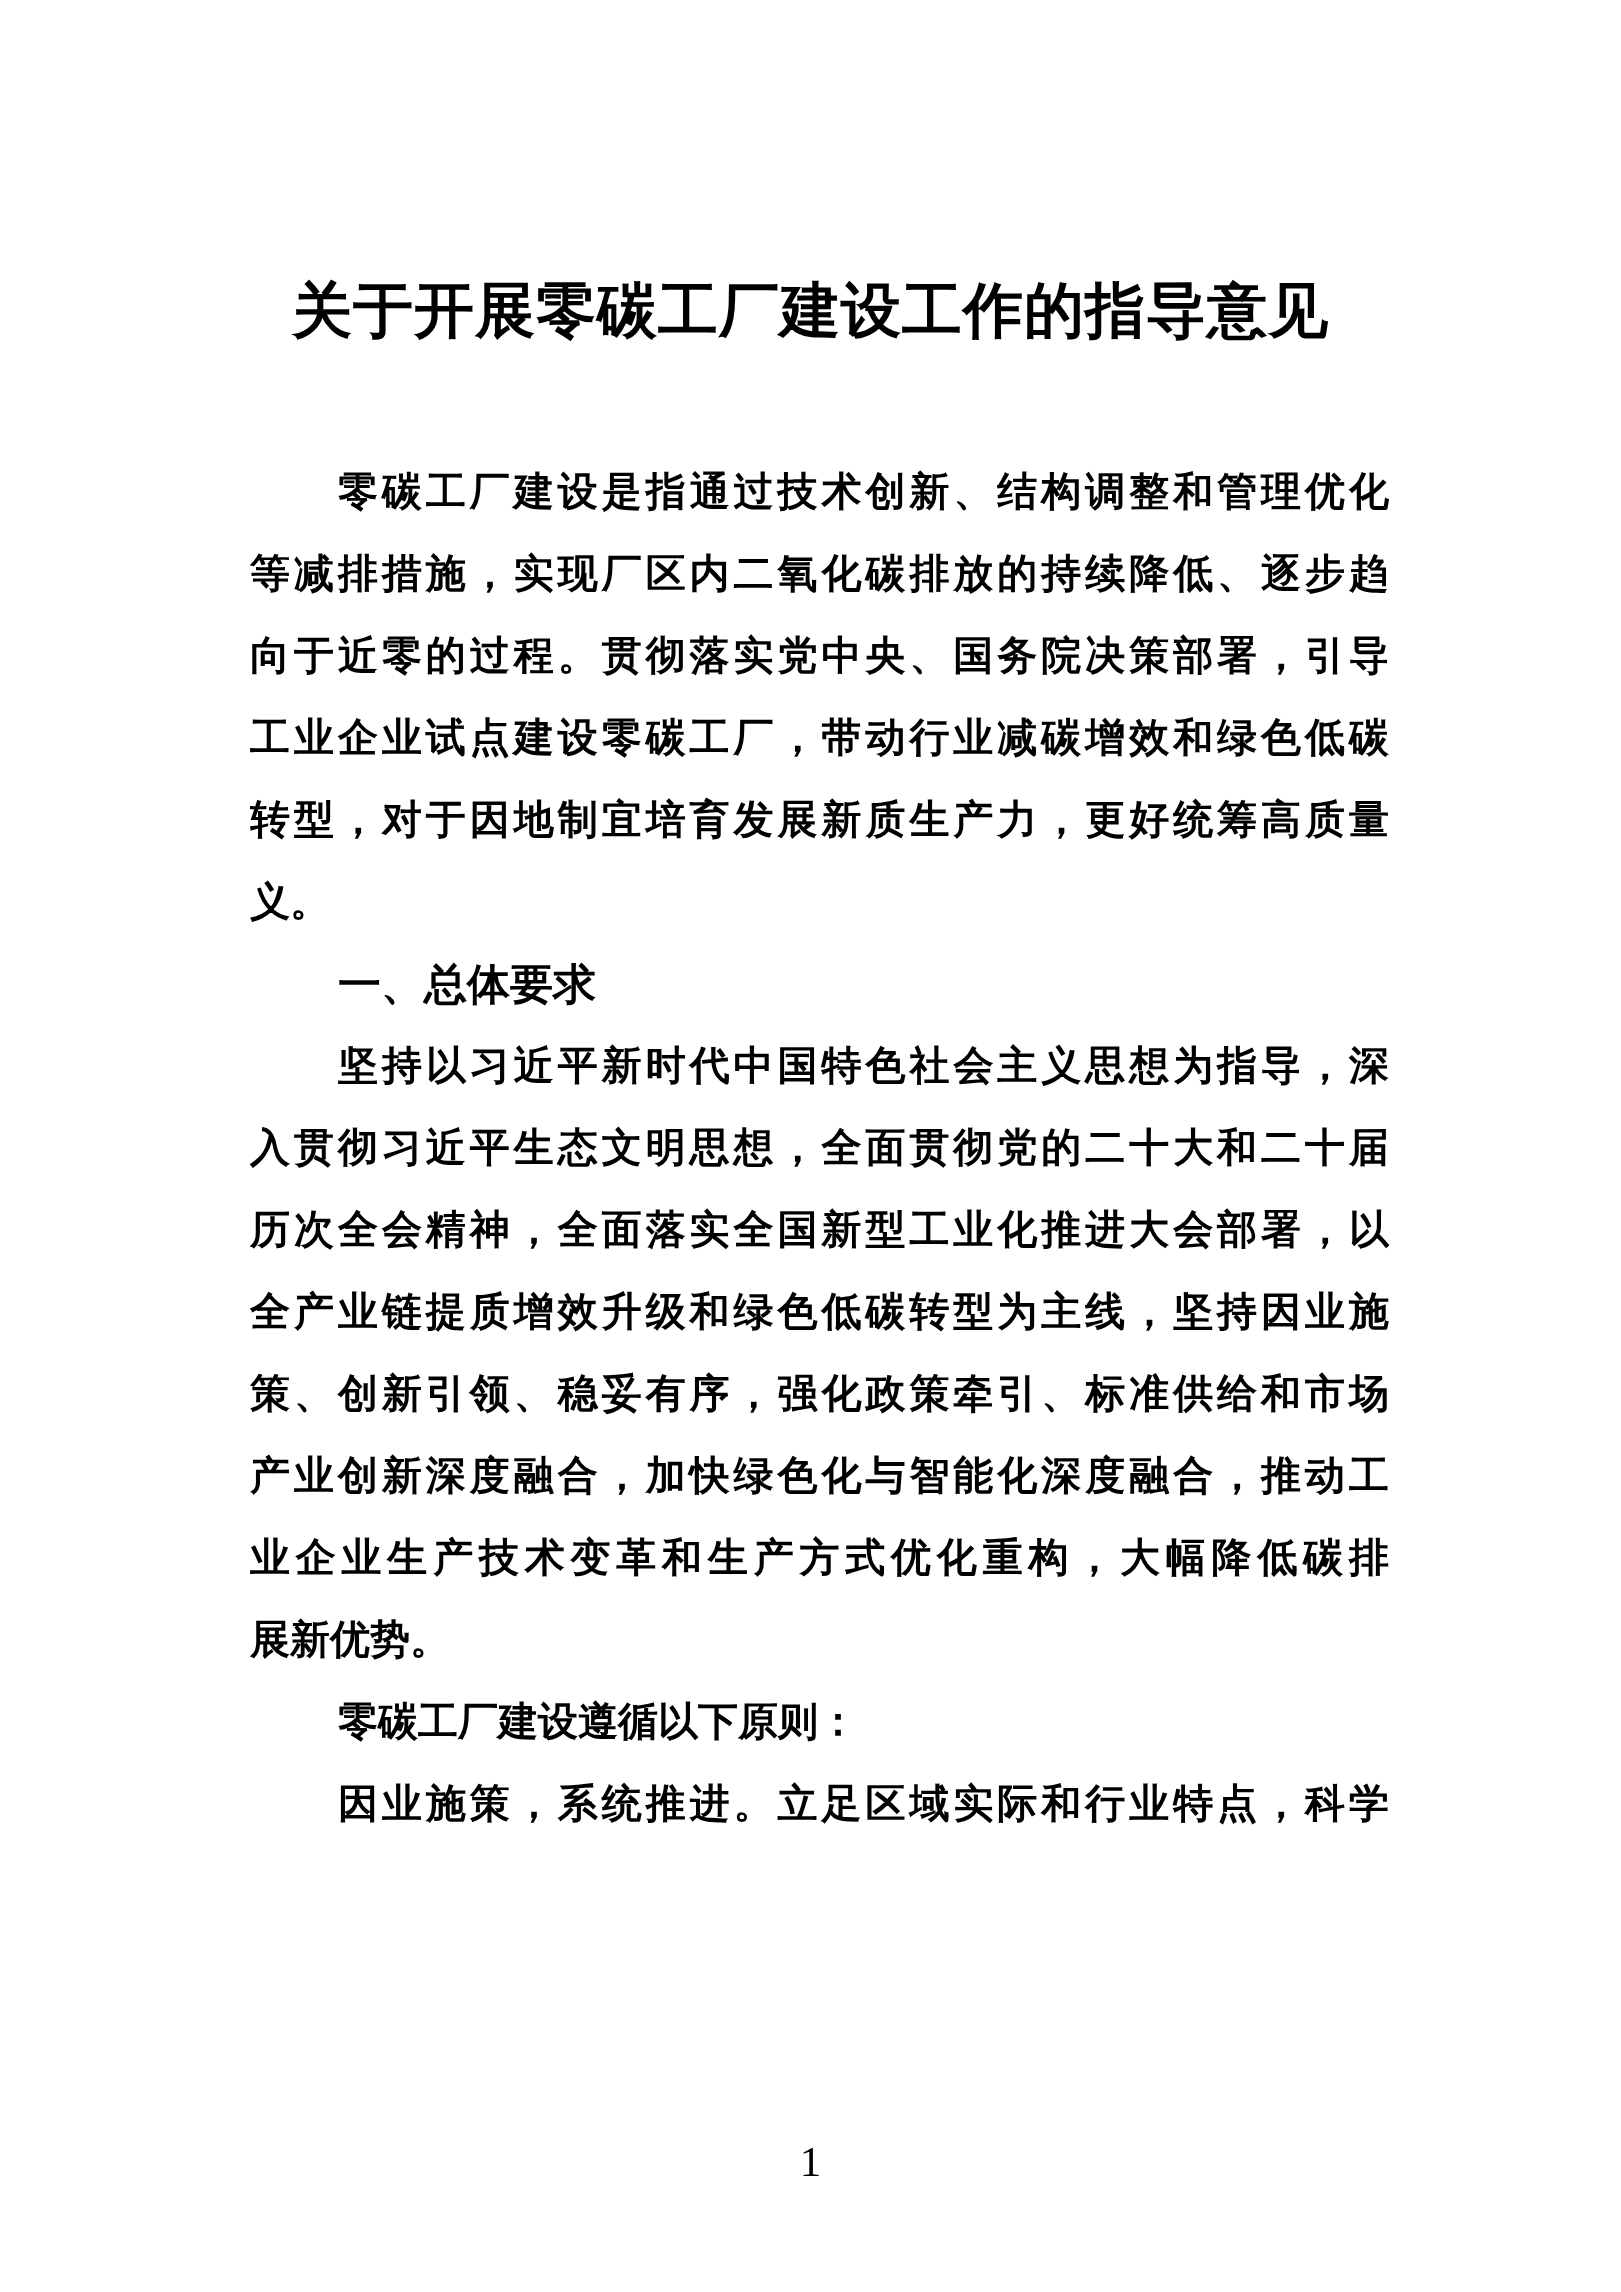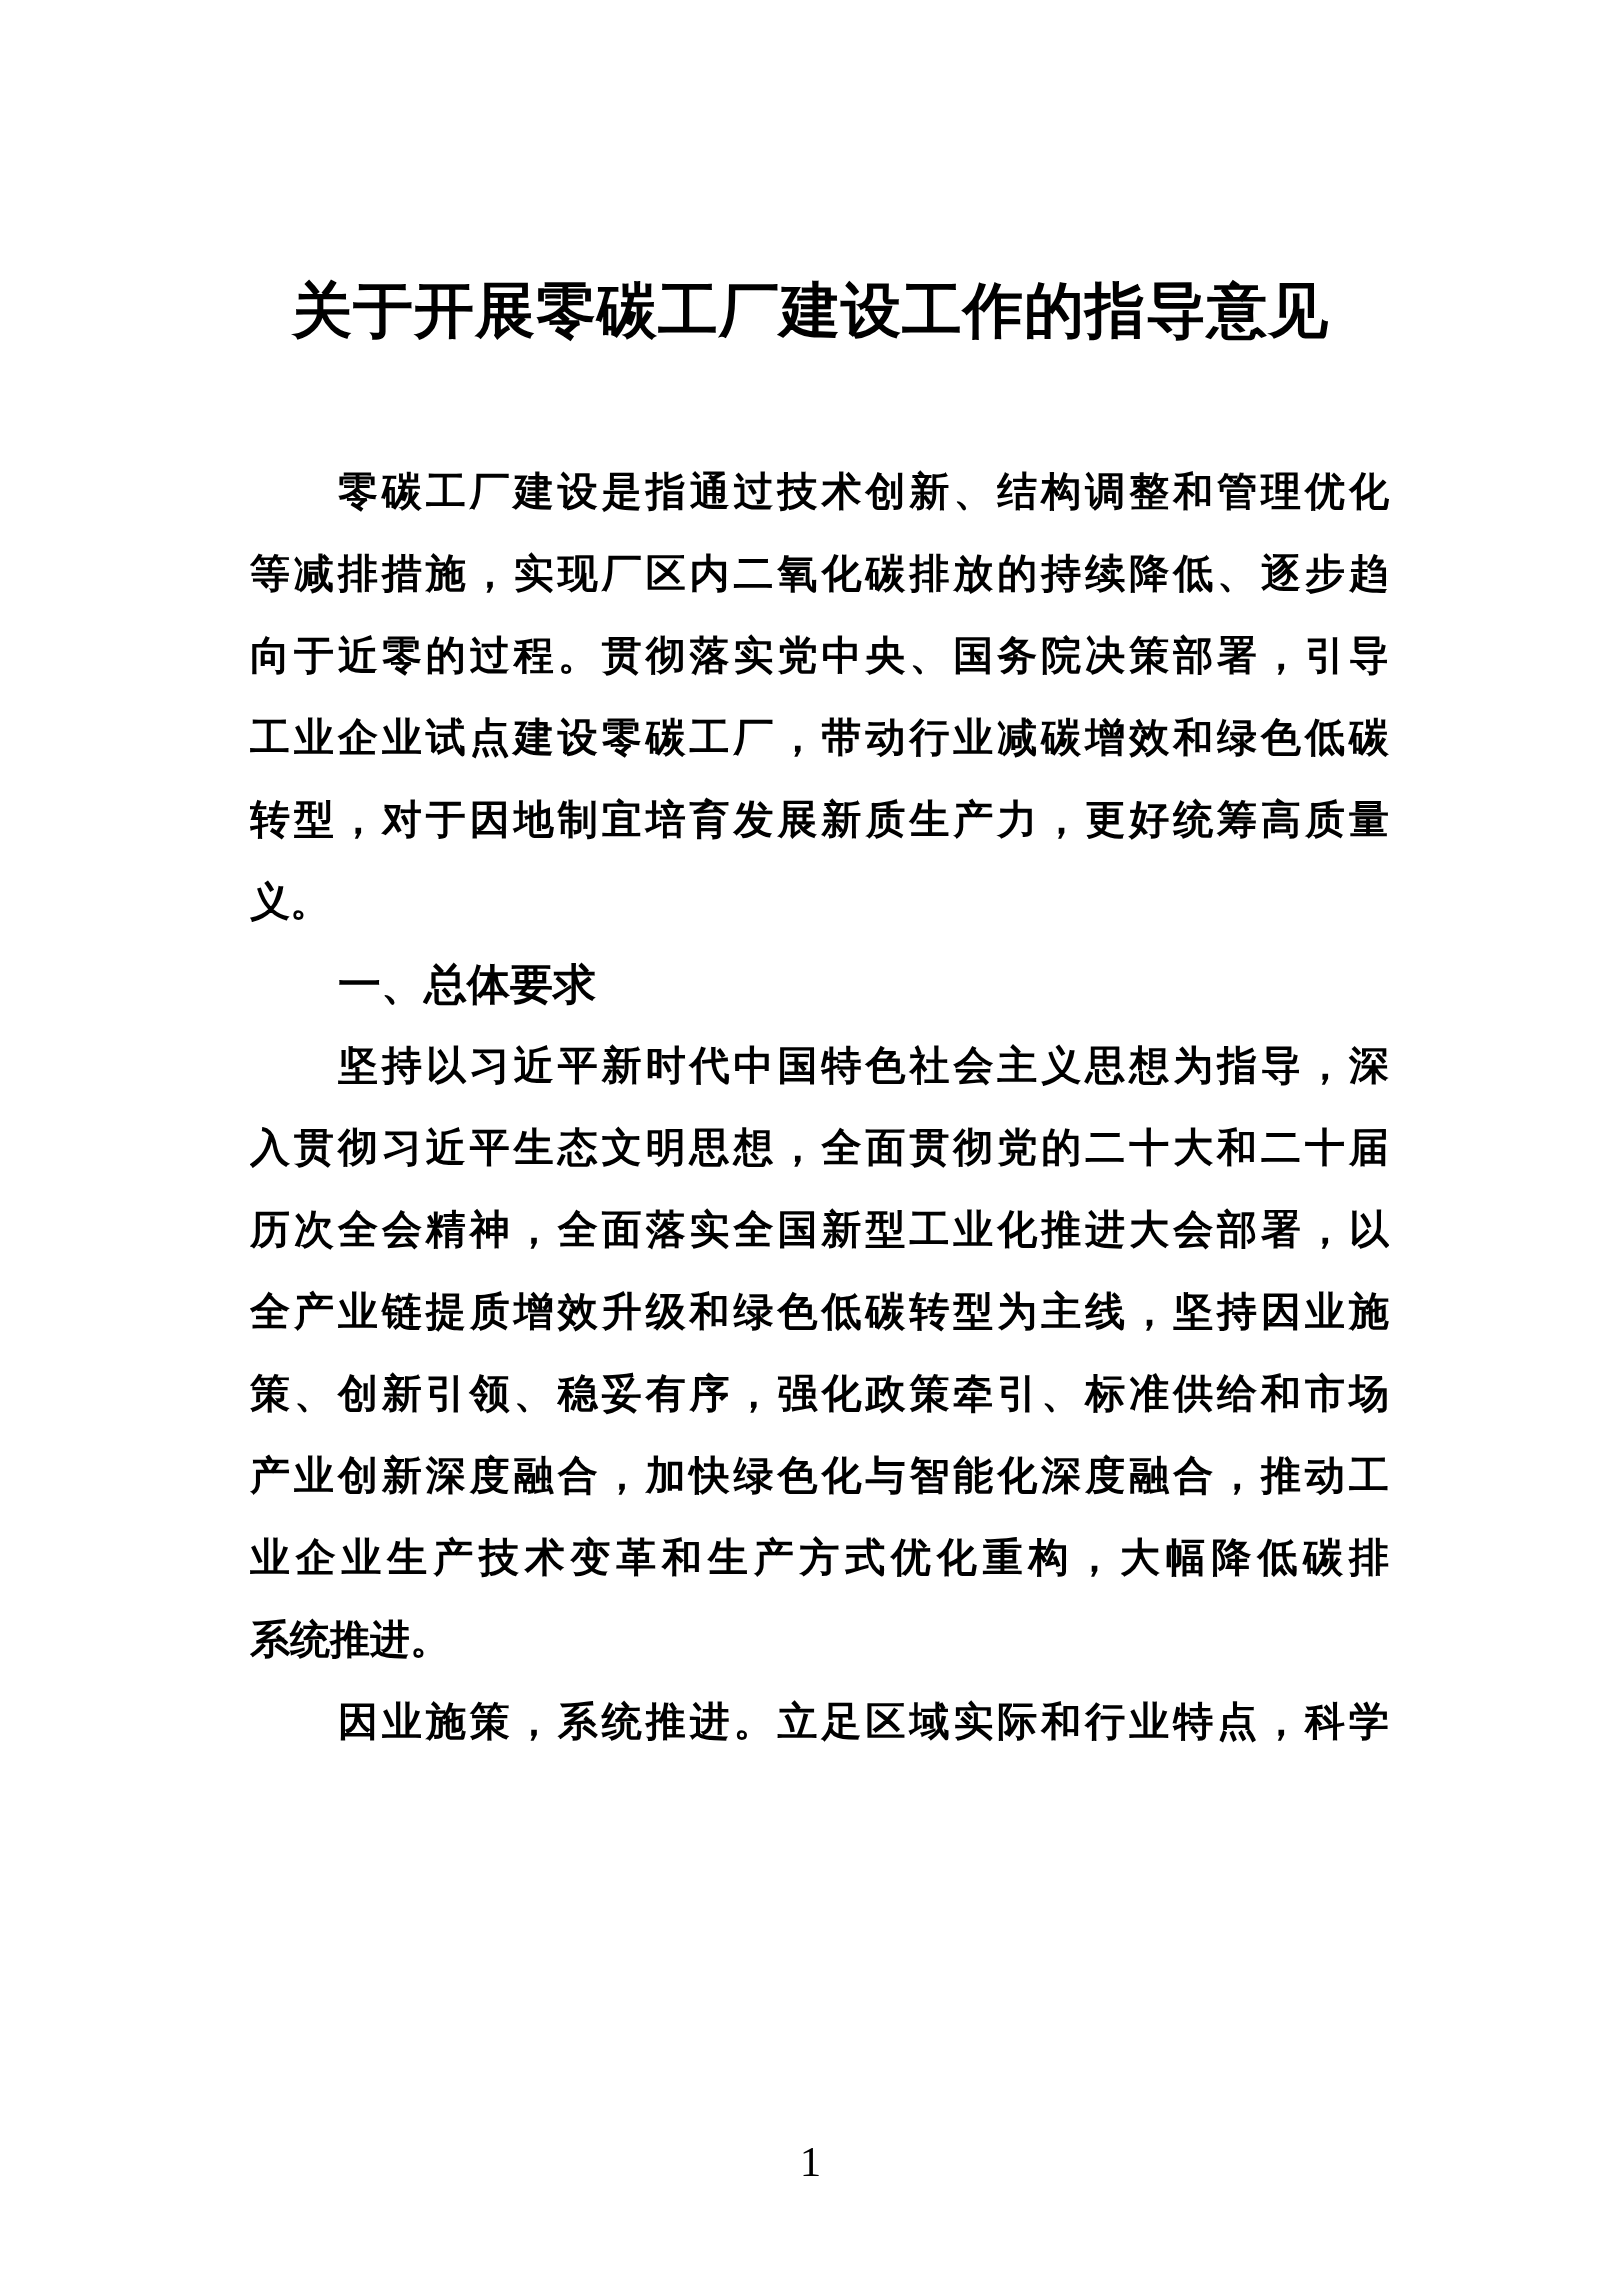--- a/index.html
+++ b/index.html
@@ -88,22 +88,23 @@
 
     <div class="ln hd ind">一、总体要求</div>
 
     <div class="ln ind">坚持以习近平新时代中国特色社会主义思想为指导，深</div>
     <div class="ln">入贯彻习近平生态文明思想，全面贯彻党的二十大和二十届</div>
     <div class="ln">历次全会精神，全面落实全国新型工业化推进大会部署，以</div>
     <div class="ln">全产业链提质增效升级和绿色低碳转型为主线，坚持因业施</div>
     <div class="ln">策、创新引领、稳妥有序，强化政策牵引、标准供给和市场</div>
     <div class="ln">产业创新深度融合，加快绿色化与智能化深度融合，推动工</div>
     <div class="ln">业企业生产技术变革和生产方式优化重构，大幅降低碳排</div>
-    <div class="ln short">系统推进。</div>
+    <div class="ln short">展新优势。</div>
 
+    <div class="ln ind short">零碳工厂建设遵循以下原则：</div>
 
     <div class="ln ind">因业施策，系统推进。立足区域实际和行业特点，科学</div>
   </div>
 
   <div class="page-number">1</div>
 
 </div>
 
 
 </body></html>

